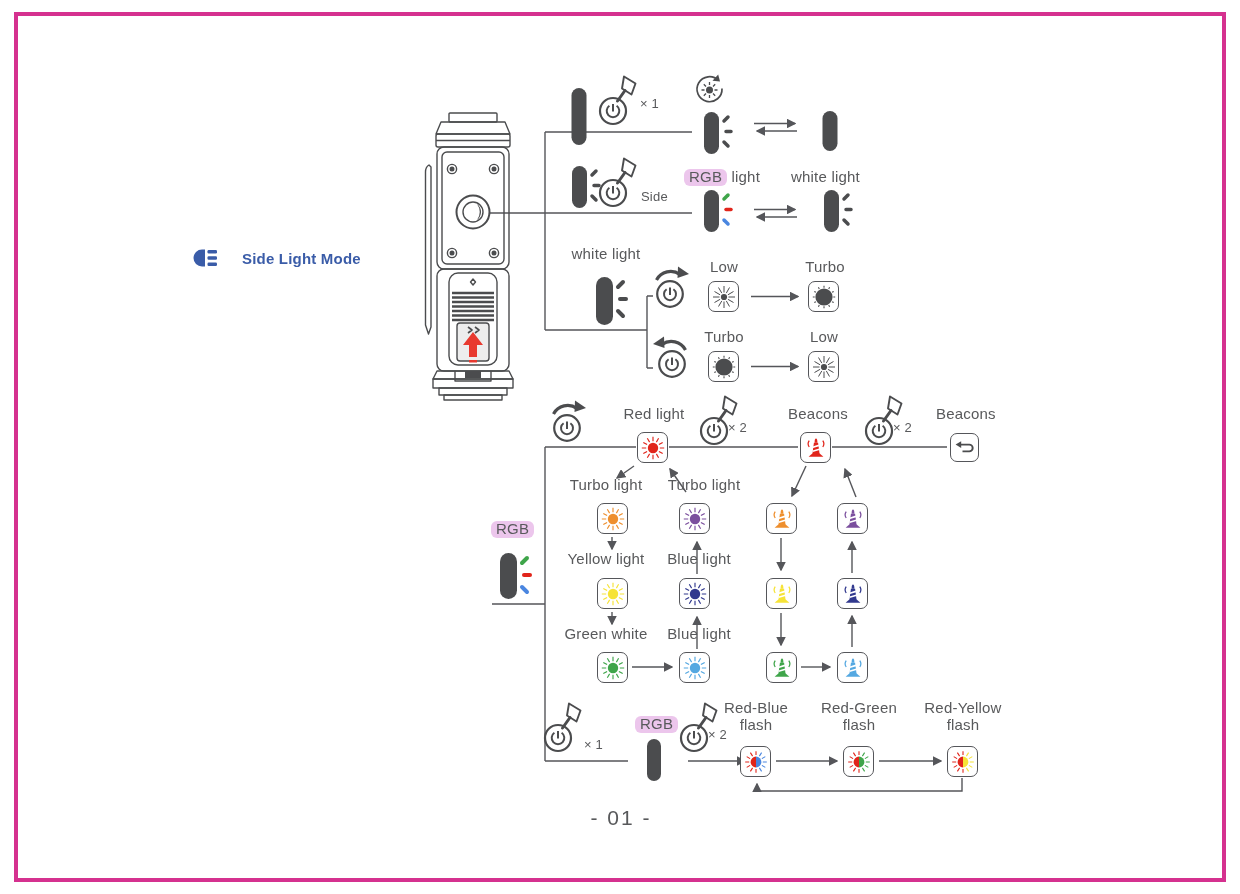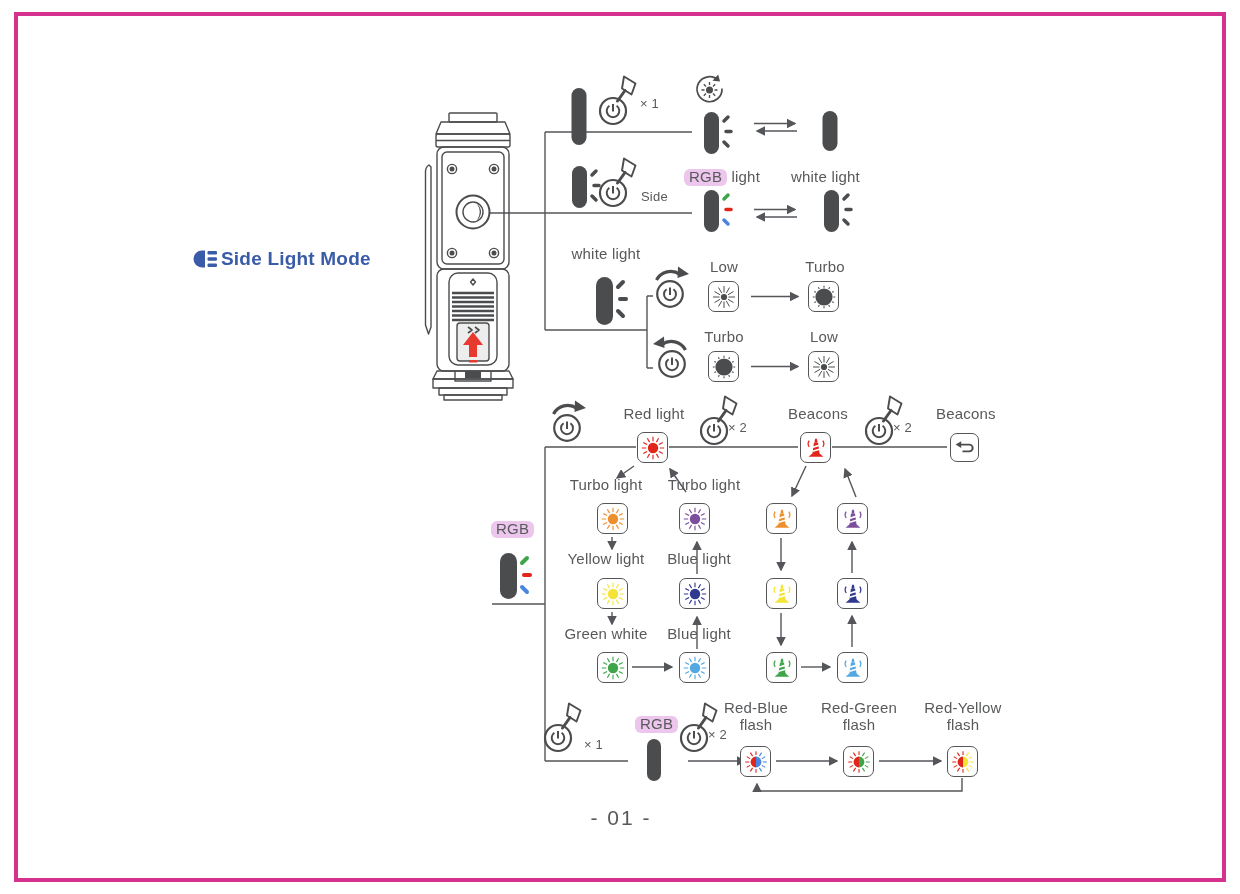--- a/index.html
+++ b/index.html
@@ -5,22 +5,22 @@
   html,body{margin:0;padding:0;background:#fff;}
   .page{position:relative;width:1240px;height:894px;background:#fff;overflow:hidden;
         font-family:"Liberation Sans",sans-serif;}
   .frame{position:absolute;left:14px;top:12px;right:14px;bottom:12px;
          border:4px solid var(--border);}
   .abs{position:absolute;}
   .lbl{position:absolute;font-size:15px;line-height:1.12;color:var(--text);
        letter-spacing:.2px;white-space:nowrap;}
   .sm{font-size:13px;}
   .ctr{text-align:center;}
-  .title{position:absolute;left:192px;top:248px;display:flex;align-items:center;gap:3px;
-         color:var(--title);font-size:19px;font-weight:bold;letter-spacing:.2px;}
+  .title{position:absolute;left:192px;top:248px;display:flex;align-items:center;gap:24px;
+         color:var(--title);font-size:15px;font-weight:bold;letter-spacing:.2px;}
   .chip{background:var(--highlight);border-radius:6px;padding:0 5px;display:inline-block;}
   .box{position:absolute;width:31px;height:31px;border:1.7px solid var(--wire);
        border-radius:7px;background:#fff;display:flex;align-items:center;justify-content:center;
        box-sizing:border-box;}
   .box svg{width:24px;height:24px;display:block;}
   .box.small{width:29px;height:29px;}
   .pagenum{position:absolute;left:563px;top:806px;width:116px;text-align:center;
            font-size:21px;color:var(--text);letter-spacing:2px;}
   svg.wires{position:absolute;left:0;top:0;}
   .ic{display:block;}

